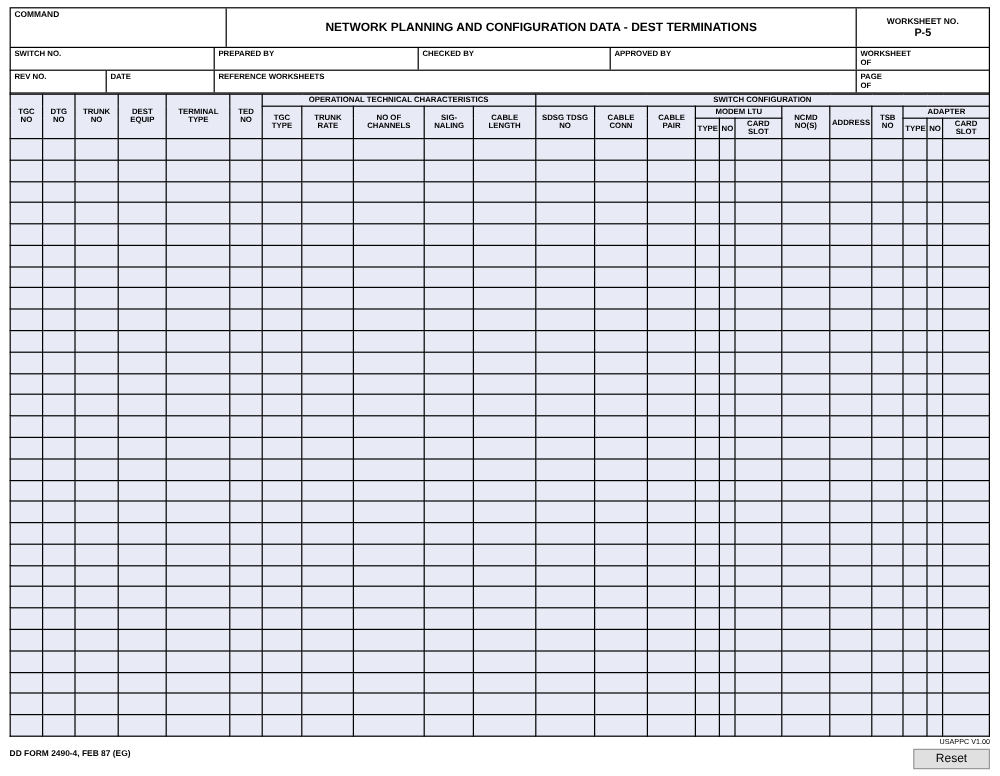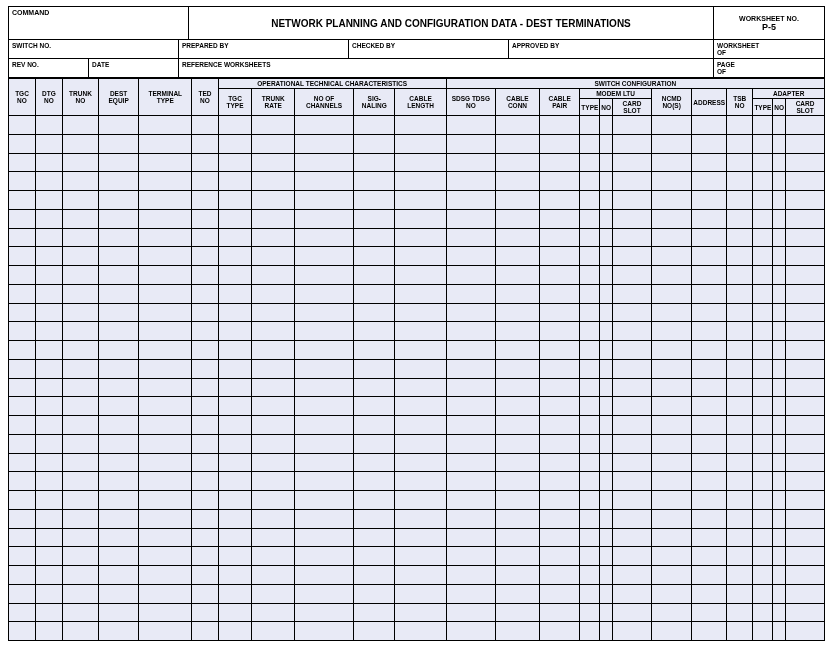--- a/index.html
+++ b/index.html
@@ -944,14 +944,21 @@
           <td style="height: 14px;"></td>
           <td style="height: 14px;"></td>
           <td style="height: 14px;"></td>
           <td style="height: 14px;"></td>
           <td style="height: 14px;"></td>
           <td style="height: 14px;"></td>
         </tr>
       </tbody>
   </table>
 
+  <div class="bottom-bar">
+    <span class="form-id">DD FORM 2490-4, FEB 87 (EG)</span>
+    <div class="right-bottom">
+      <span class="usappc">USAPPC V1.00</span>
+      <button class="reset-btn">Reset</button>
+    </div>
+  </div>
 
 </div>
 
 </body></html>

